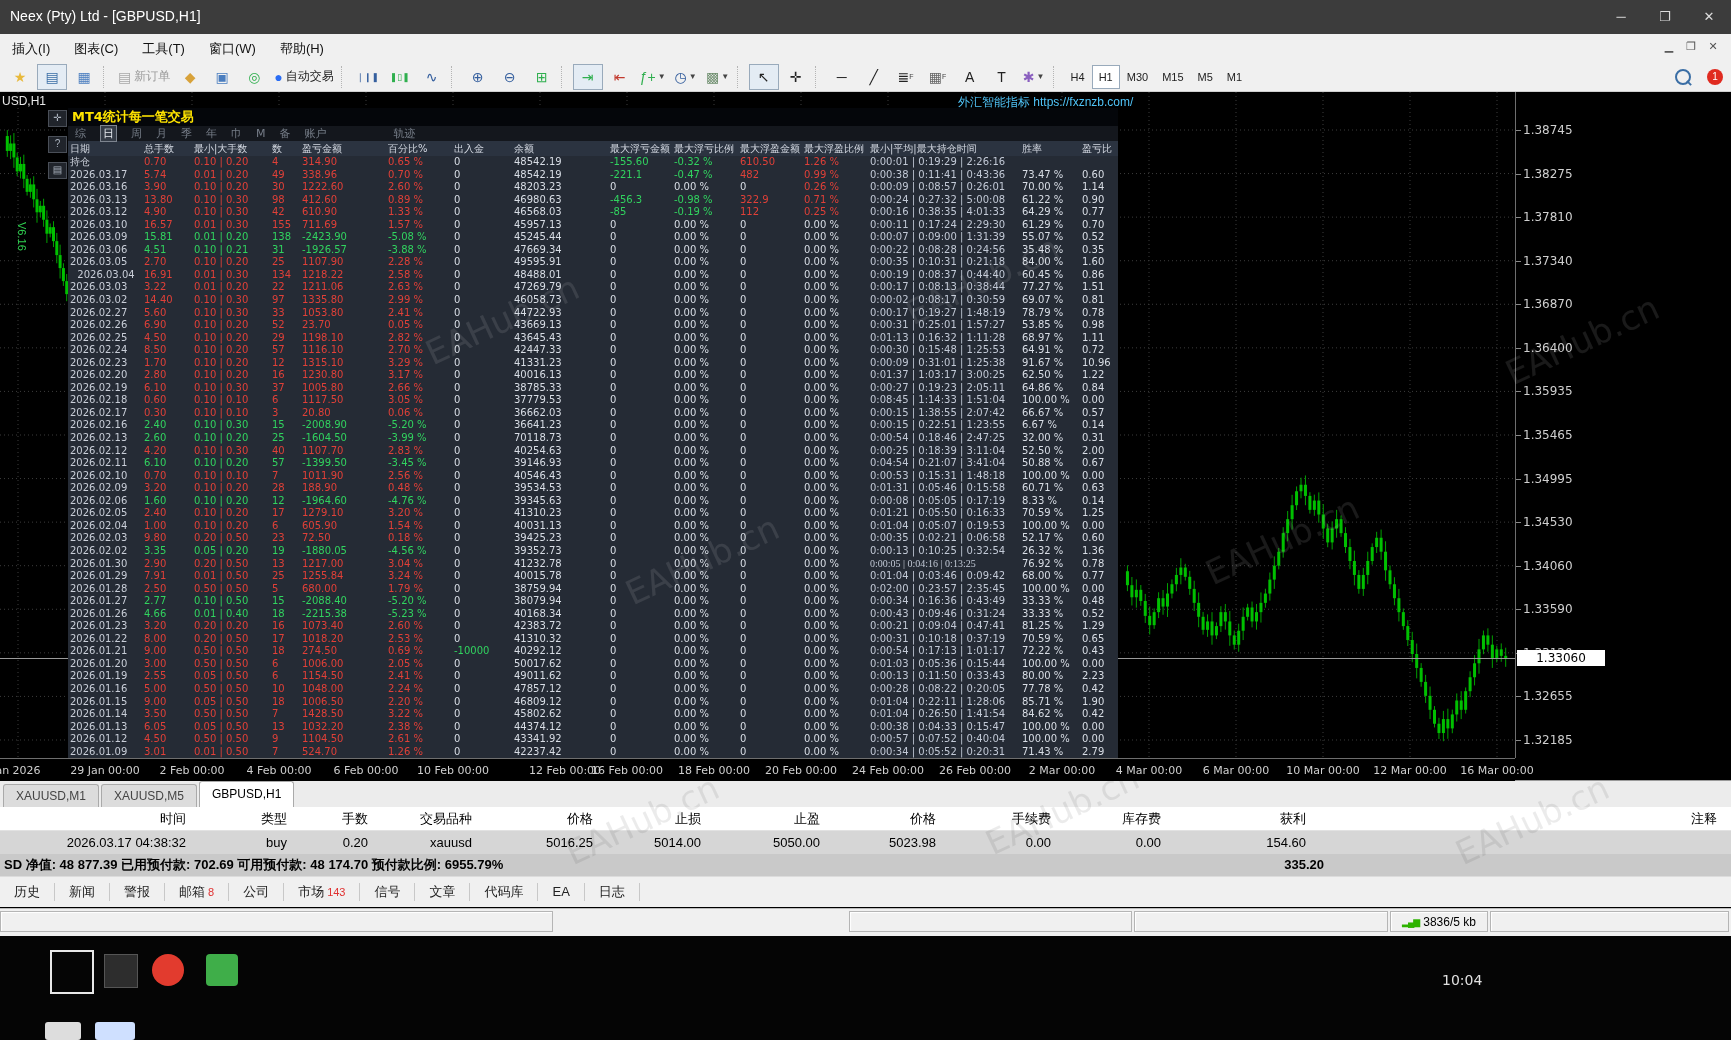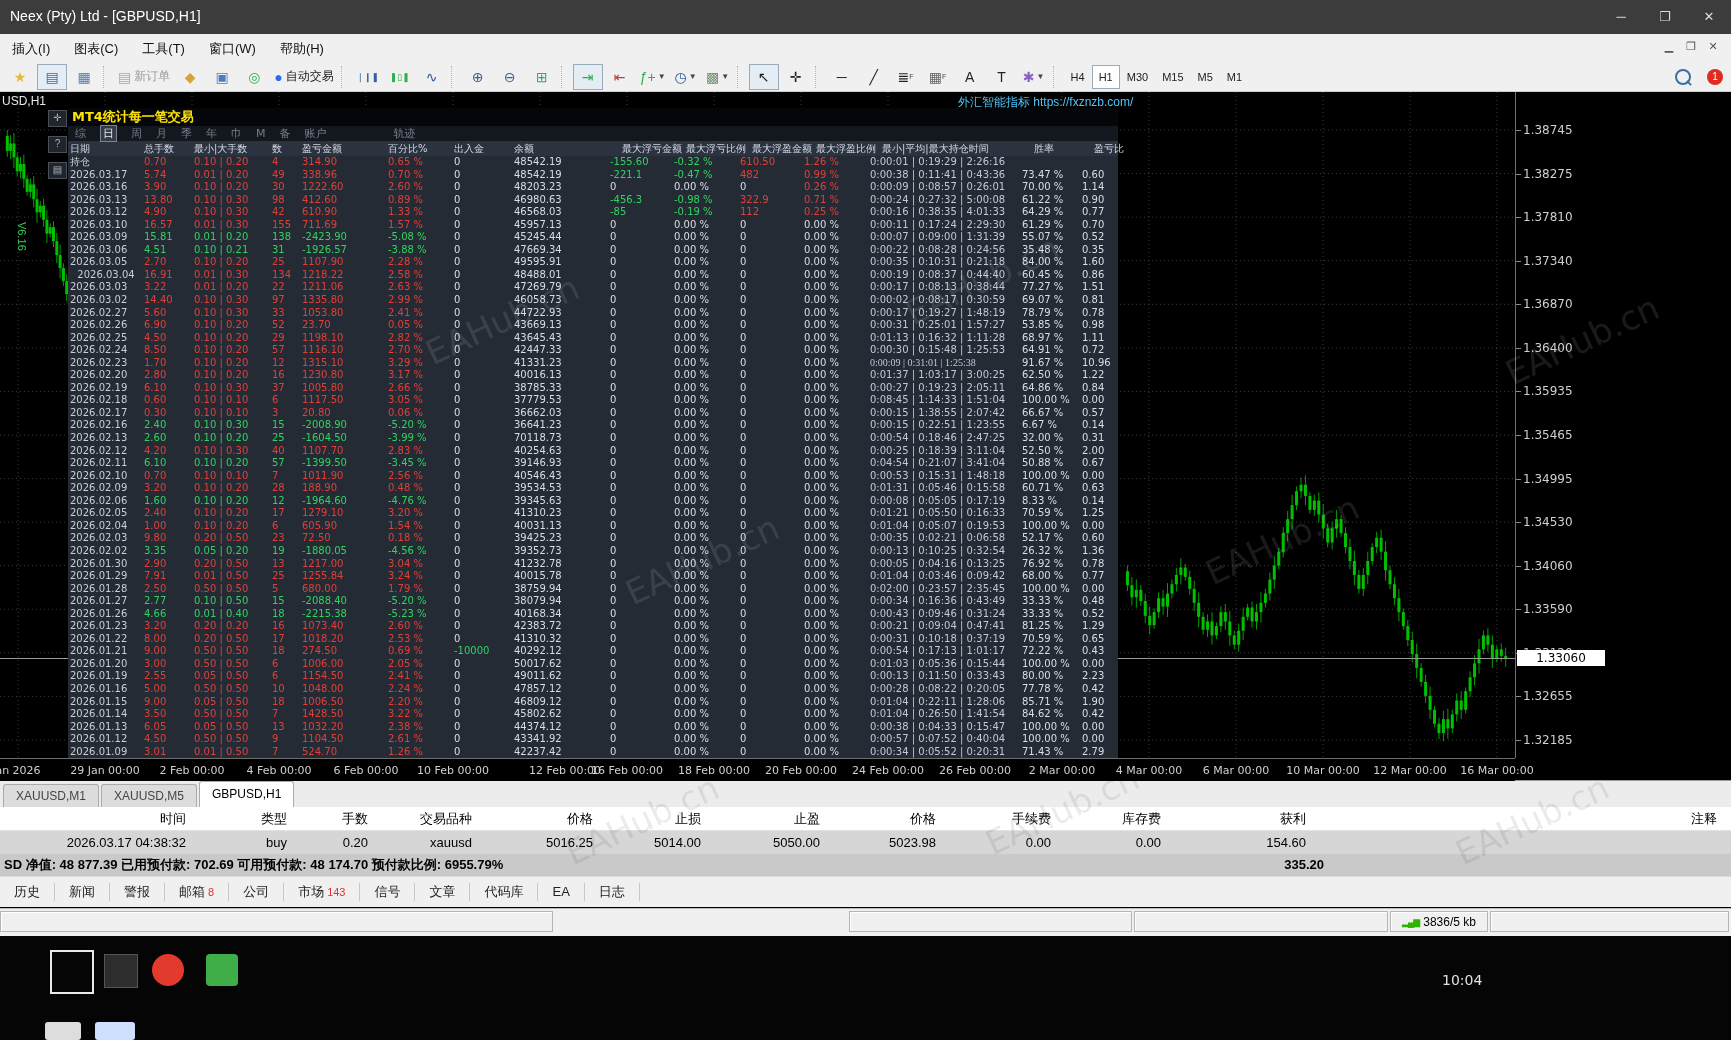--- a/index.html
+++ b/index.html
@@ -490,21 +490,21 @@
         </div>
       <div id="stats-head">
           <div class="scell" style="width: 74px;">日期</div>
           <div class="scell" style="width: 50px;">总手数</div>
           <div class="scell" style="width: 78px;">最小|大手数</div>
           <div class="scell" style="width: 30px;">数</div>
           <div class="scell" style="width: 86px;">盈亏金额</div>
           <div class="scell" style="width: 66px;">百分比%</div>
           <div class="scell" style="width: 60px;">出入金</div>
           <div class="scell" style="width: 96px;">余额</div>
-          <div class="scell" style="width: 64px; margin-left: 12px;">最大浮亏金额</div>
+          <div class="scell" style="width: 64px;">最大浮亏金额</div>
           <div class="scell" style="width: 66px;">最大浮亏比例</div>
           <div class="scell" style="width: 64px;">最大浮盈金额</div>
           <div class="scell" style="width: 66px;">最大浮盈比例</div>
           <div class="scell" style="width: 152px;">最小|平均|最大持仓时间</div>
           <div class="scell" style="width: 60px;">胜率</div>
           <div class="scell" style="width: 38px;">盈亏比</div>
         </div>
       <div id="stats-body">
           <div class="srow">
             <div class="scell c-date" style="width: 74px;">持仓</div>
@@ -784,21 +784,21 @@
             <div class="scell pos" style="width: 78px;">0.10 | 0.20</div>
             <div class="scell pos" style="width: 30px;">12</div>
             <div class="scell pos" style="width: 86px;">1315.10</div>
             <div class="scell pos" style="width: 66px;">3.29 %</div>
             <div class="scell c-white" style="width: 60px;">0</div>
             <div class="scell c-white" style="width: 96px;">41331.23</div>
             <div class="scell c-white" style="width: 64px;">0</div>
             <div class="scell c-white" style="width: 66px;">0.00 %</div>
             <div class="scell c-white" style="width: 64px;">0</div>
             <div class="scell c-white" style="width: 66px;">0.00 %</div>
-            <div class="scell c-time" style="width: 152px; font-family: Liberation Serif, serif;">0:00:09 | 0:31:01 | 1:25:38</div>
+            <div class="scell c-time" style="width: 152px;">0:00:09 | 0:31:01 | 1:25:38</div>
             <div class="scell c-white" style="width: 60px;">91.67 %</div>
             <div class="scell c-white" style="width: 38px;">10.96</div>
           </div>
           <div class="srow">
             <div class="scell c-date" style="width: 74px;">2026.02.20</div>
             <div class="scell pos" style="width: 50px;">2.80</div>
             <div class="scell pos" style="width: 78px;">0.10 | 0.20</div>
             <div class="scell pos" style="width: 30px;">16</div>
             <div class="scell pos" style="width: 86px;">1230.80</div>
             <div class="scell pos" style="width: 66px;">3.17 %</div>
@@ -1056,21 +1056,21 @@
             <div class="scell pos" style="width: 78px;">0.20 | 0.50</div>
             <div class="scell pos" style="width: 30px;">13</div>
             <div class="scell pos" style="width: 86px;">1217.00</div>
             <div class="scell pos" style="width: 66px;">3.04 %</div>
             <div class="scell c-white" style="width: 60px;">0</div>
             <div class="scell c-white" style="width: 96px;">41232.78</div>
             <div class="scell c-white" style="width: 64px;">0</div>
             <div class="scell c-white" style="width: 66px;">0.00 %</div>
             <div class="scell c-white" style="width: 64px;">0</div>
             <div class="scell c-white" style="width: 66px;">0.00 %</div>
-            <div class="scell c-time" style="width: 152px;">0:00:05 | 0:04:16 | 0:13:25</div>
+            <div class="scell c-time" style="width: 152px; font-family: Liberation Serif, serif;">0:00:05 | 0:04:16 | 0:13:25</div>
             <div class="scell c-white" style="width: 60px;">76.92 %</div>
             <div class="scell c-white" style="width: 38px;">0.78</div>
           </div>
           <div class="srow">
             <div class="scell c-date" style="width: 74px;">2026.01.29</div>
             <div class="scell pos" style="width: 50px;">7.91</div>
             <div class="scell pos" style="width: 78px;">0.01 | 0.50</div>
             <div class="scell pos" style="width: 30px;">25</div>
             <div class="scell pos" style="width: 86px;">1255.84</div>
             <div class="scell pos" style="width: 66px;">3.24 %</div>

